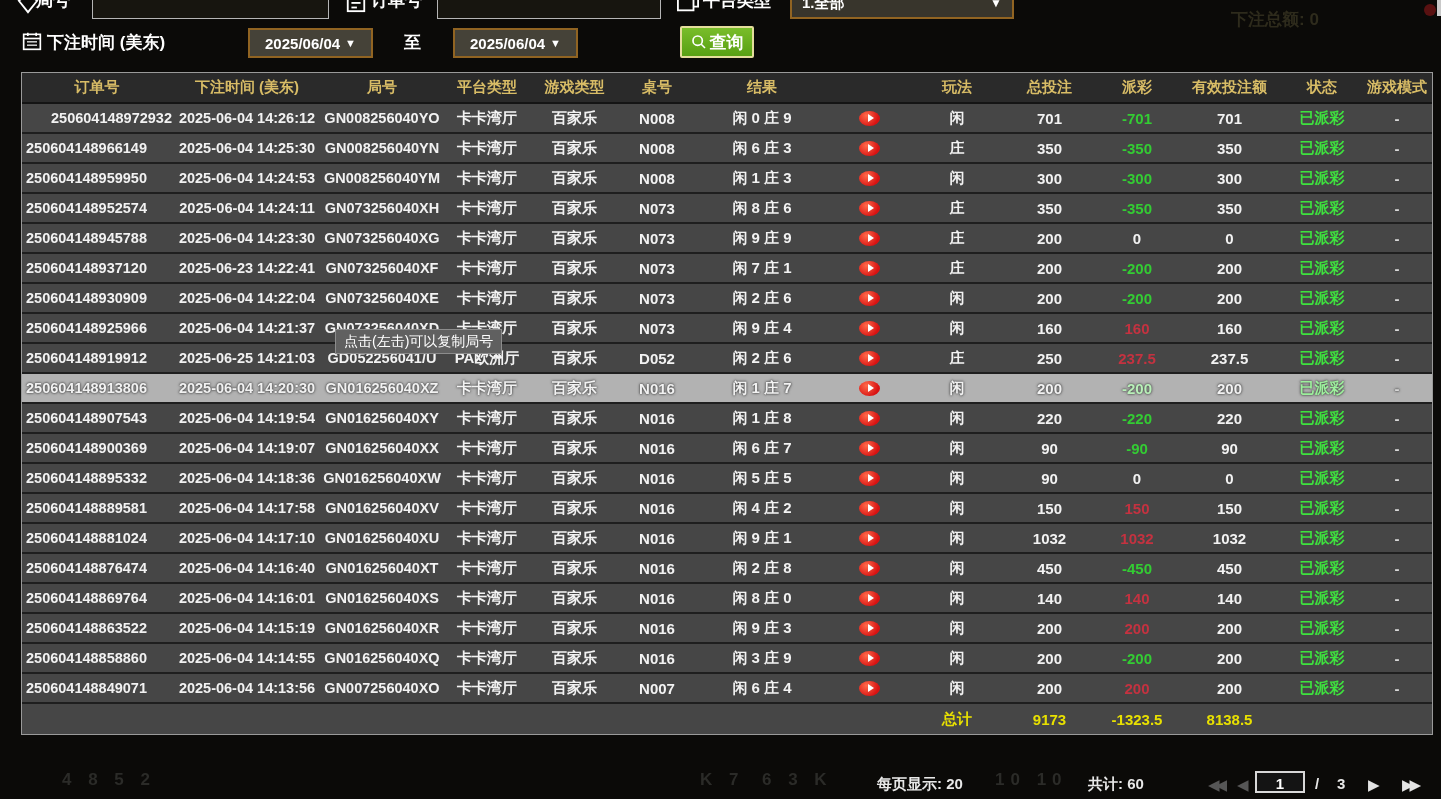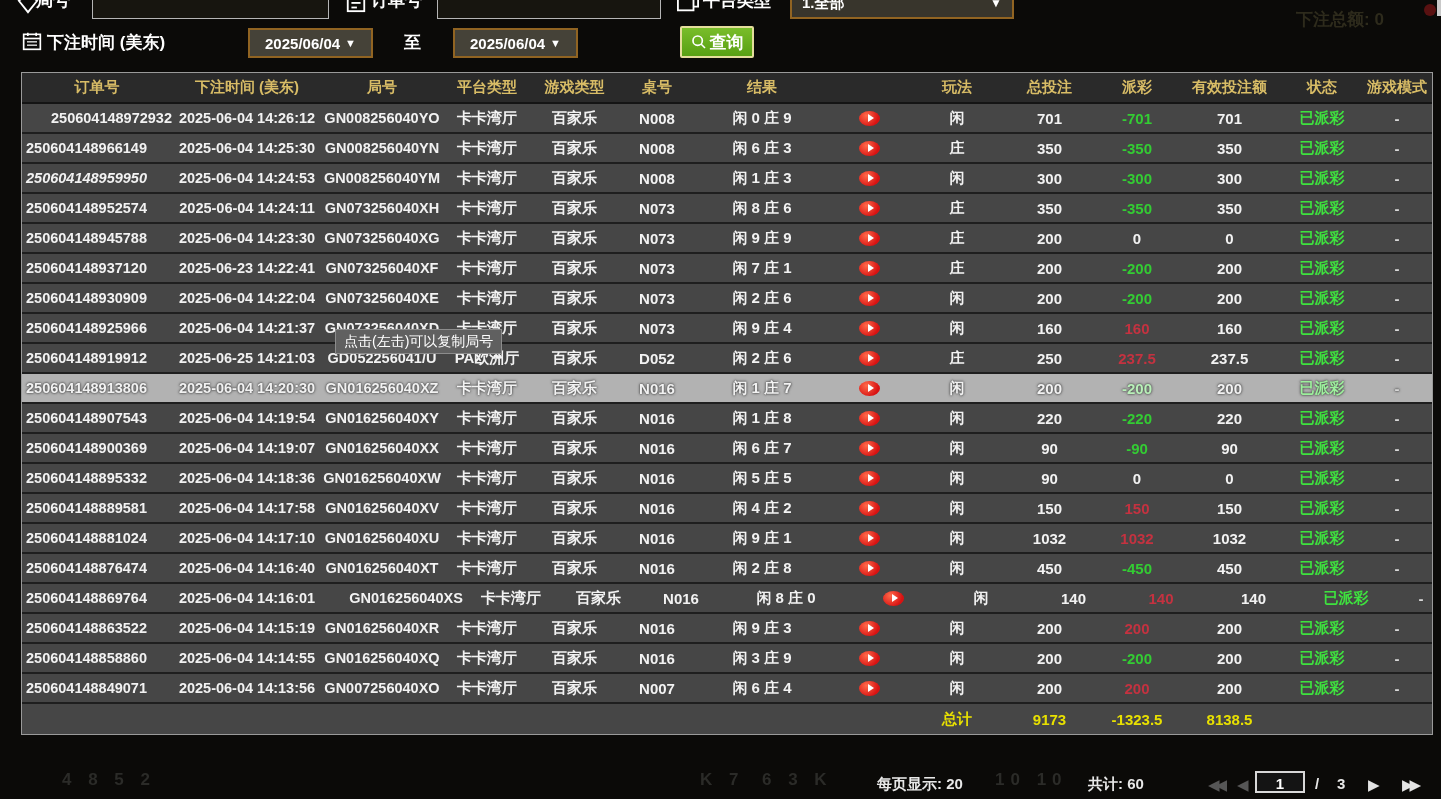--- a/index.html
+++ b/index.html
@@ -2,21 +2,21 @@
 <html><head>
 <meta charset="utf-8">
 <style>
   html,body{margin:0;padding:0;background:#000;}
   body{width:1441px;height:799px;position:relative;overflow:hidden;
        font-family:"Liberation Sans","DejaVu Sans",sans-serif;}
   .stage{position:absolute;inset:0;background:#0b0a08;overflow:hidden;}
 
   
   .bg-hint{position:absolute;color:#2b2b28;font-weight:bold;font-size:17px;letter-spacing:6px;}
-  .bg-total{position:absolute;left:1296px;top:8px;color:#2e2b1c;font-size:17px;font-weight:bold;}
+  .bg-total{position:absolute;left:1231px;top:8px;color:#2e2b1c;font-size:17px;font-weight:bold;}
   .notif-dot{position:absolute;left:1424px;top:4px;width:12px;height:12px;border-radius:50%;background:#591111;}
   .corner-frag{position:absolute;left:1437px;top:0;width:4px;height:16px;background:#c9c9c9;}
 
   
   .flabel{position:absolute;color:#fff;font-weight:bold;font-size:17px;white-space:nowrap;}
   .ficon{position:absolute;}
   .finput{position:absolute;background:#17150f;border:1px solid #b5b5b5;color:#fff;
           font-size:15px;padding:0 6px;box-sizing:border-box;outline:none;}
   .dropdown{position:absolute;background:#38352c;border:2px solid #916422;color:#fff;
             display:flex;align-items:center;box-sizing:border-box;font-size:15px;font-weight:bold;}
@@ -198,21 +198,21 @@
             </span>
           </div>
           <div class="cell " style="width: 90px;">庄</div>
           <div class="cell " style="width: 95px;">350</div>
           <div class="cell pay-neg" style="width: 80px;">-350</div>
           <div class="cell " style="width: 105px;">350</div>
           <div class="cell c-status" style="width: 80px;">已派彩</div>
           <div class="cell c-mode" style="width: 70px;">-</div>
         </div>
         <div class="row">
-          <div class="cell c-left c-num" style="width: 150px; font-style: italic;">250604148959950</div>
+          <div class="cell c-left c-num" style="width: 150px;">250604148959950</div>
           <div class="cell c-num" style="width: 150px;">2025-06-04 14:24:53</div>
           <div class="cell c-num" style="width: 120px;">GN008256040YM</div>
           <div class="cell " style="width: 90px;">卡卡湾厅</div>
           <div class="cell " style="width: 85px;">百家乐</div>
           <div class="cell " style="width: 80px;">N008</div>
           <div class="cell c-result" style="width: 130px;">闲 1 庄 3</div>
           <div class="cell " style="width: 85px;">
             <span class="playbtn">
               <i></i>
             </span>
@@ -480,21 +480,21 @@
           <div class="cell " style="width: 90px;">闲</div>
           <div class="cell " style="width: 95px;">450</div>
           <div class="cell pay-neg" style="width: 80px;">-450</div>
           <div class="cell " style="width: 105px;">450</div>
           <div class="cell c-status" style="width: 80px;">已派彩</div>
           <div class="cell c-mode" style="width: 70px;">-</div>
         </div>
         <div class="row">
           <div class="cell c-left c-num" style="width: 150px;">250604148869764</div>
           <div class="cell c-num" style="width: 150px;">2025-06-04 14:16:01</div>
-          <div class="cell c-num" style="width: 120px; margin-left: 24px;">GN016256040XS</div>
+          <div class="cell c-num" style="width: 120px;">GN016256040XS</div>
           <div class="cell " style="width: 90px;">卡卡湾厅</div>
           <div class="cell " style="width: 85px;">百家乐</div>
           <div class="cell " style="width: 80px;">N016</div>
           <div class="cell c-result" style="width: 130px;">闲 8 庄 0</div>
           <div class="cell " style="width: 85px;">
             <span class="playbtn">
               <i></i>
             </span>
           </div>
           <div class="cell " style="width: 90px;">闲</div>

